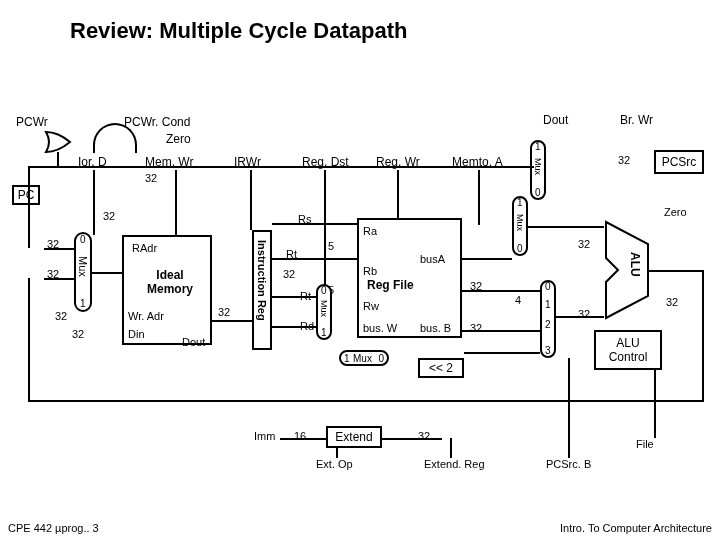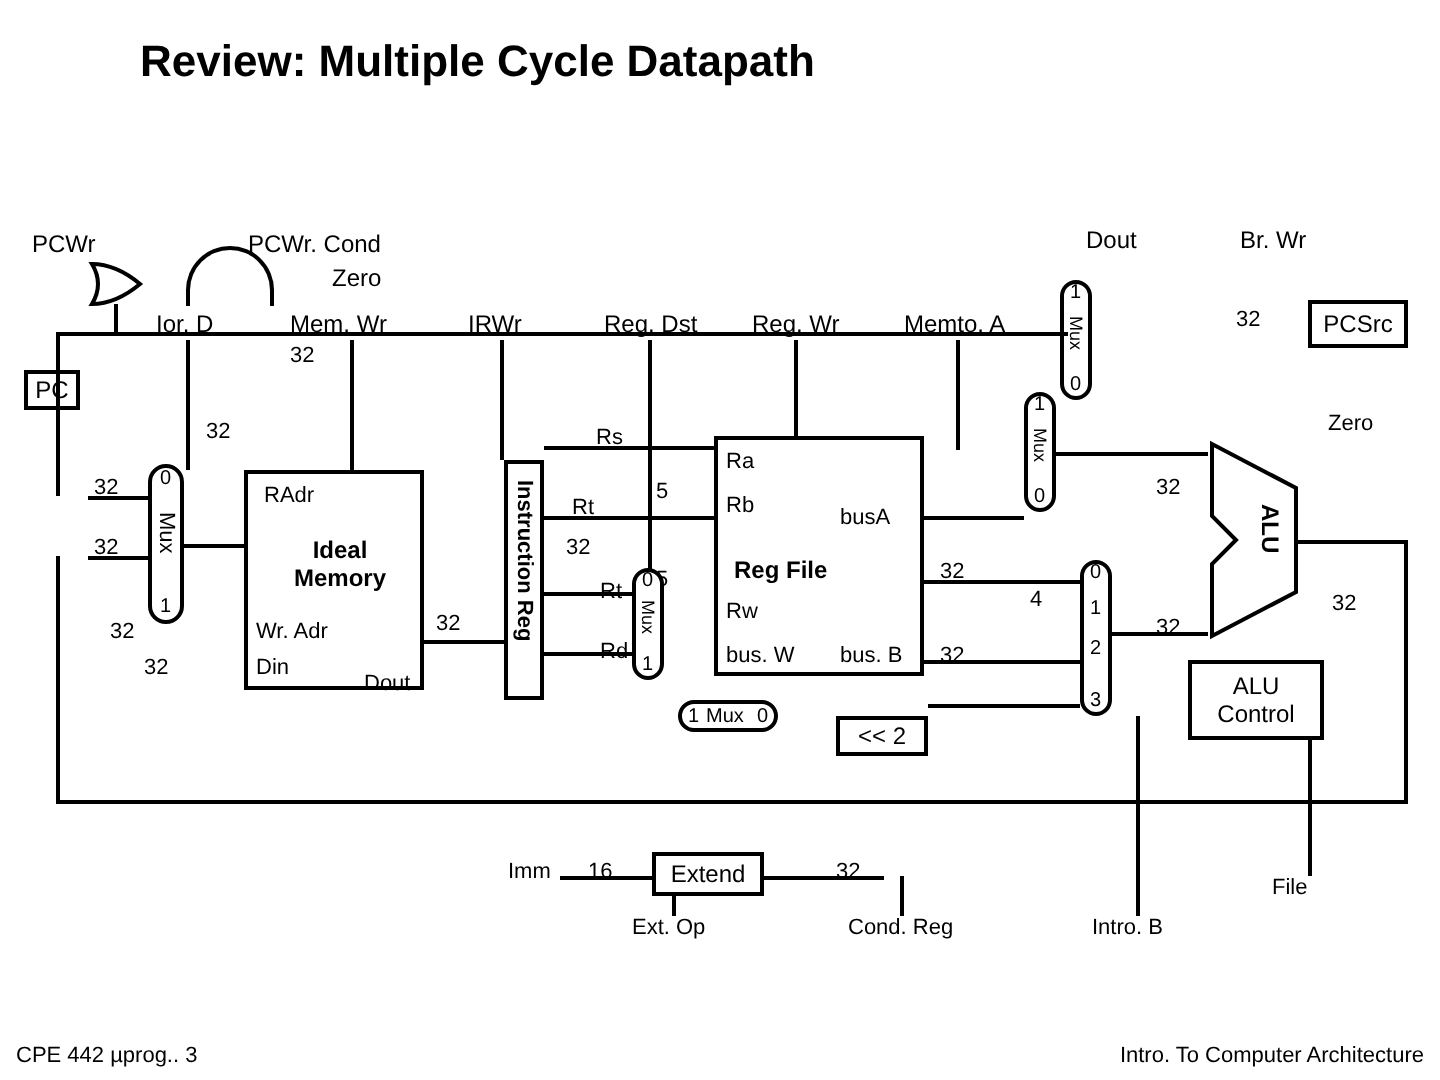--- a/index.html
+++ b/index.html
@@ -97,21 +97,21 @@
   <span class="end" style="left:3px;bottom:0">1</span>
 </div>
 
 <div class="wire h" style="left:272px;top:223px;width:85px"></div>
 <div class="wire h" style="left:272px;top:258px;width:85px"></div>
 <div class="wire h" style="left:272px;top:296px;width:44px"></div>
 <div class="wire h" style="left:272px;top:326px;width:44px"></div>
 
 <div class="box" style="left:357px;top:218px;width:105px;height:120px"></div>
 <div class="lbl small" style="left:363px;top:225px">Ra</div>
-<div class="lbl small" style="left:363px;top:247px">Rb</div>
+<div class="lbl small" style="left:363px;top:265px">Rb</div>
 <div class="lbl" style="left:367px;top:278px;font-weight:bold">Reg File</div>
 <div class="lbl small" style="left:363px;top:300px">Rw</div>
 <div class="lbl small" style="left:420px;top:253px">busA</div>
 <div class="lbl small" style="left:363px;top:322px">bus. W</div>
 <div class="lbl small" style="left:420px;top:322px">bus. B</div>
 
 <div class="mux" style="left:339px;top:350px;width:50px;height:16px;border-radius:8px">
   <span class="end" style="left:3px;top:2px">1</span>
   <span style="position:absolute;left:12px;top:1px;font-size:10px">Mux</span>
   <span class="end" style="right:3px;top:2px">0</span>
@@ -164,22 +164,22 @@
 <div class="box" style="left:594px;top:330px;width:68px;height:40px;text-align:center;font-size:12px;padding-top:4px">ALU Control</div>
 
 <div class="box" style="left:326px;top:426px;width:56px;height:22px;text-align:center;font-size:12px;line-height:19px">Extend</div>
 <div class="lbl small" style="left:254px;top:430px">Imm</div>
 <div class="lbl small" style="left:294px;top:430px">16</div>
 <div class="lbl small" style="left:418px;top:430px">32</div>
 <div class="wire h" style="left:280px;top:438px;width:46px"></div>
 <div class="wire h" style="left:382px;top:438px;width:60px"></div>
 
 <div class="lbl small" style="left:316px;top:458px">Ext. Op</div>
-<div class="lbl small" style="left:424px;top:458px">Cond. Reg</div>
-<div class="lbl small" style="left:546px;top:458px">Intro. B</div>
+<div class="lbl small" style="left:424px;top:458px">Extend. Reg</div>
+<div class="lbl small" style="left:546px;top:458px">PCSrc. B</div>
 <div class="lbl small" style="left:636px;top:438px">File</div>
 <div class="wire v" style="left:336px;top:448px;height:10px"></div>
 <div class="wire v" style="left:450px;top:438px;height:20px"></div>
 <div class="wire v" style="left:568px;top:358px;height:100px"></div>
 <div class="wire v" style="left:654px;top:370px;height:68px"></div>
 
 <div class="wire h" style="left:28px;top:400px;width:676px"></div>
 <div class="wire v" style="left:28px;top:278px;height:124px"></div>
 <div class="wire v" style="left:702px;top:270px;height:132px"></div>
 <div class="wire h" style="left:648px;top:270px;width:56px"></div>

